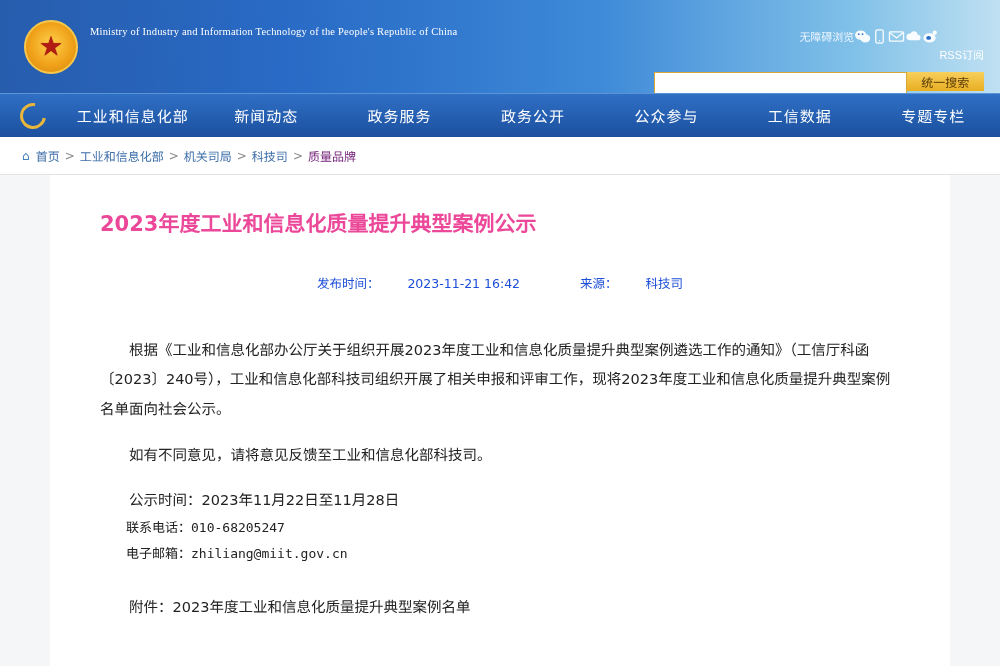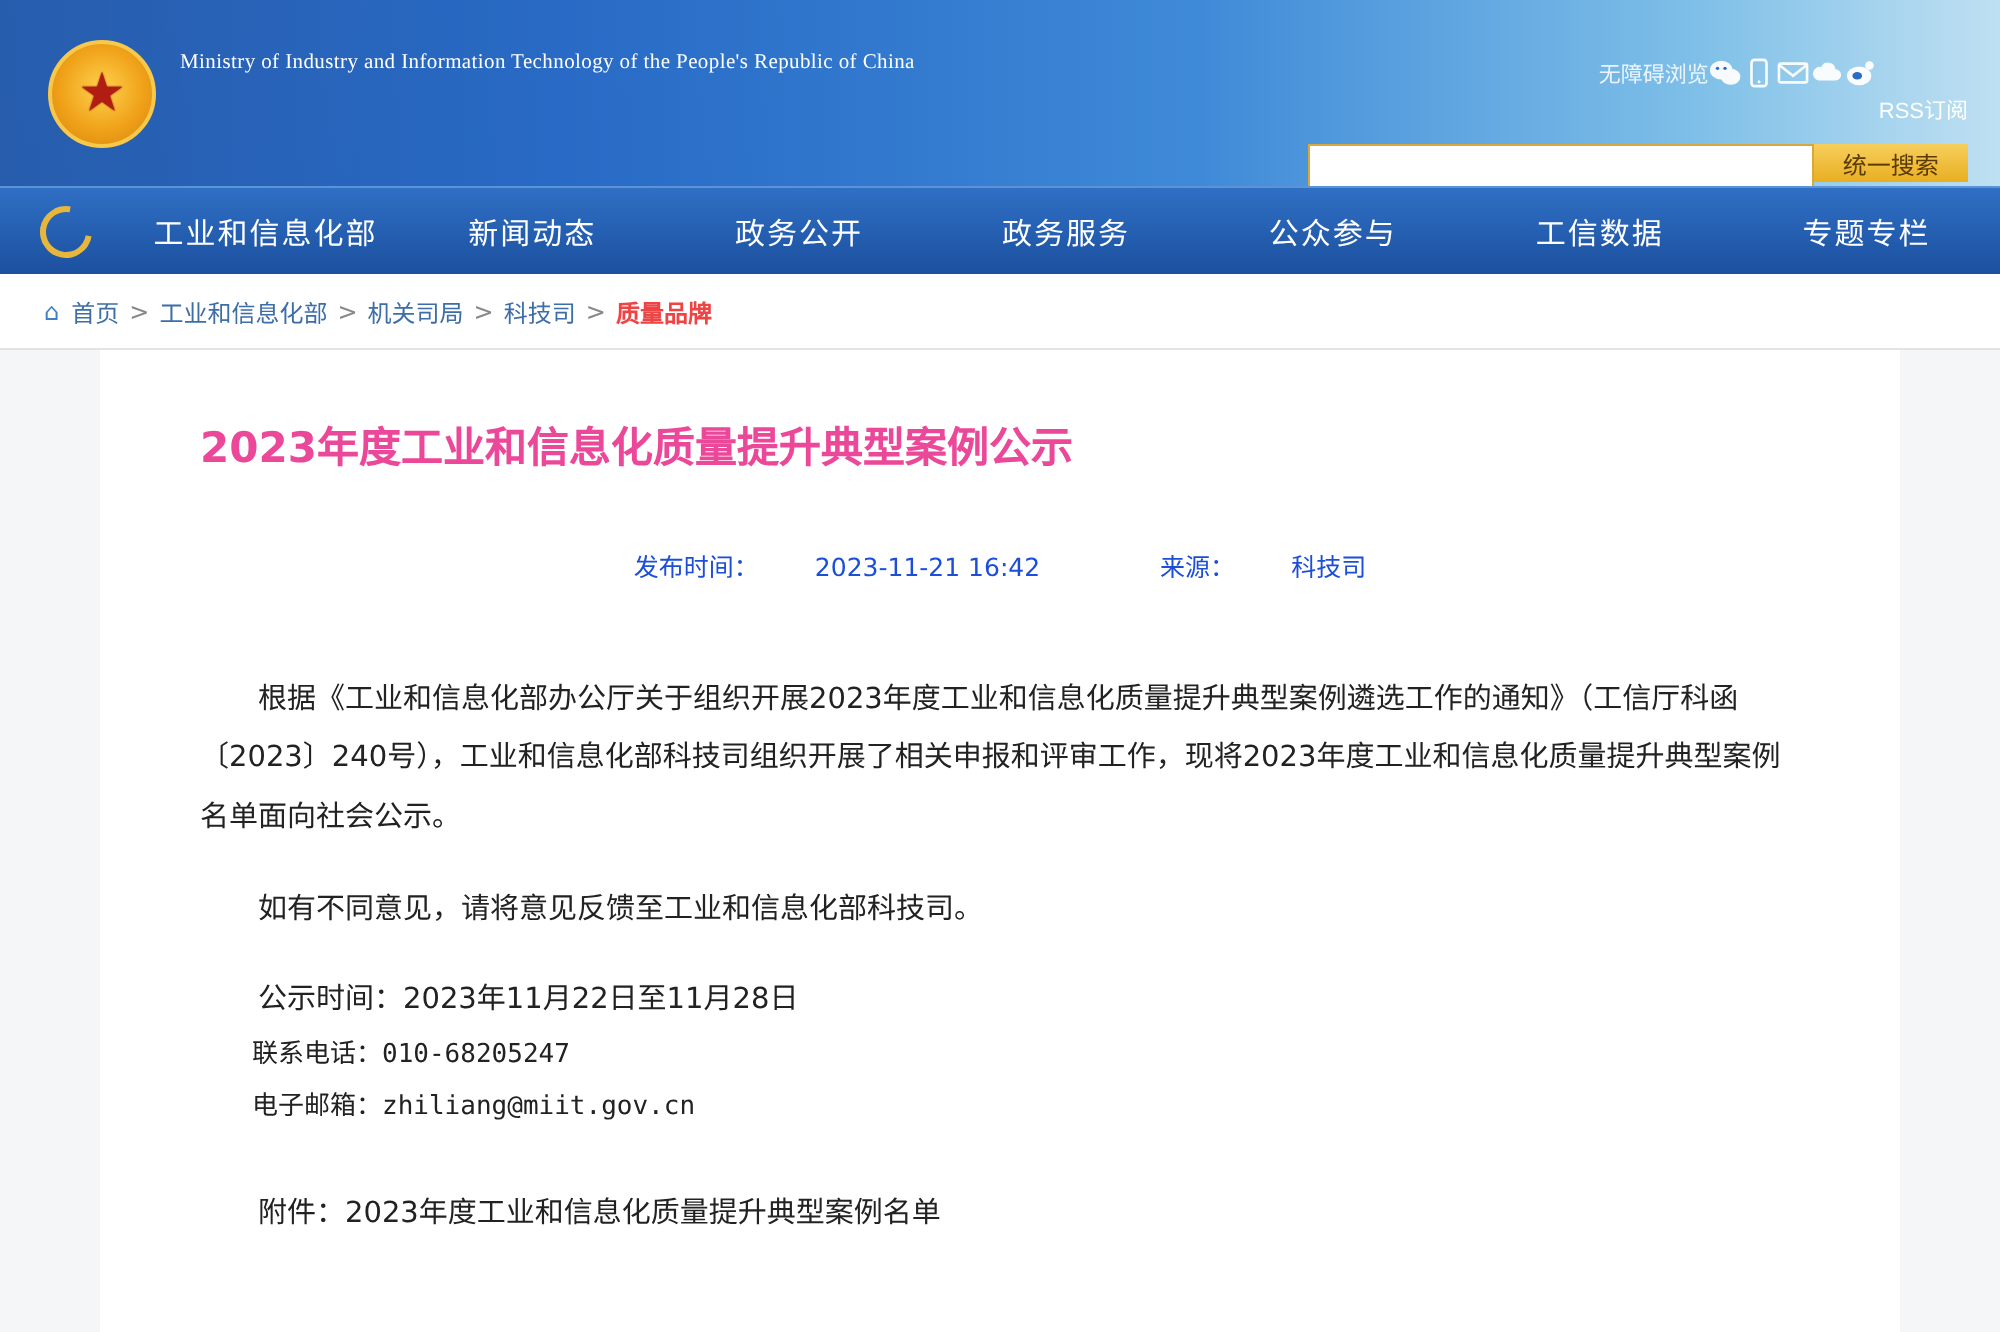--- a/index.html
+++ b/index.html
@@ -104,21 +104,21 @@
   .crumb-wrap {
     height: 38px; border-bottom: 1px solid #e3e3e3;
     display: flex; align-items: center;
     padding-left: 22px;
     font-size: 12px; color: #555;
     font-family: "DejaVu Sans", "Liberation Sans", sans-serif;
   }
   .home-icon { margin-right: 6px; color: #3f7fc4; font-size: 12px; }
   .crumb-wrap a { color: #3d6ea8; text-decoration: none; }
   .crumb-sep { margin: 0 5px; color: #888; }
-  .crumb-cur { color: #ef4444; font-weight: bold; }
+  .crumb-cur { color: #701a75; }
 
   
   .page {
     background: #f4f6f8;
     height: 495px;
     padding-top: 0;
   }
   .paper {
     width: 900px; margin: 0 auto; background: #fff; min-height: 495px;
     padding: 34px 50px 20px 50px;
@@ -216,22 +216,22 @@
   </div>
 </div>
 
 <div class="nav">
   <div class="nav-logo">
     <div class="c-mark"></div>
   </div>
   <ul>
     <li>工业和信息化部</li>
     <li>新闻动态</li>
+    <li>政务服务</li>
     <li>政务公开</li>
-    <li>政务服务</li>
     <li>公众参与</li>
     <li>工信数据</li>
     <li>专题专栏</li>
   </ul>
 </div>
 
 <div class="crumb-wrap">
   <span class="home-icon">⌂</span>
   <a href="#">首页</a>
   <span class="crumb-sep">&gt;</span>

